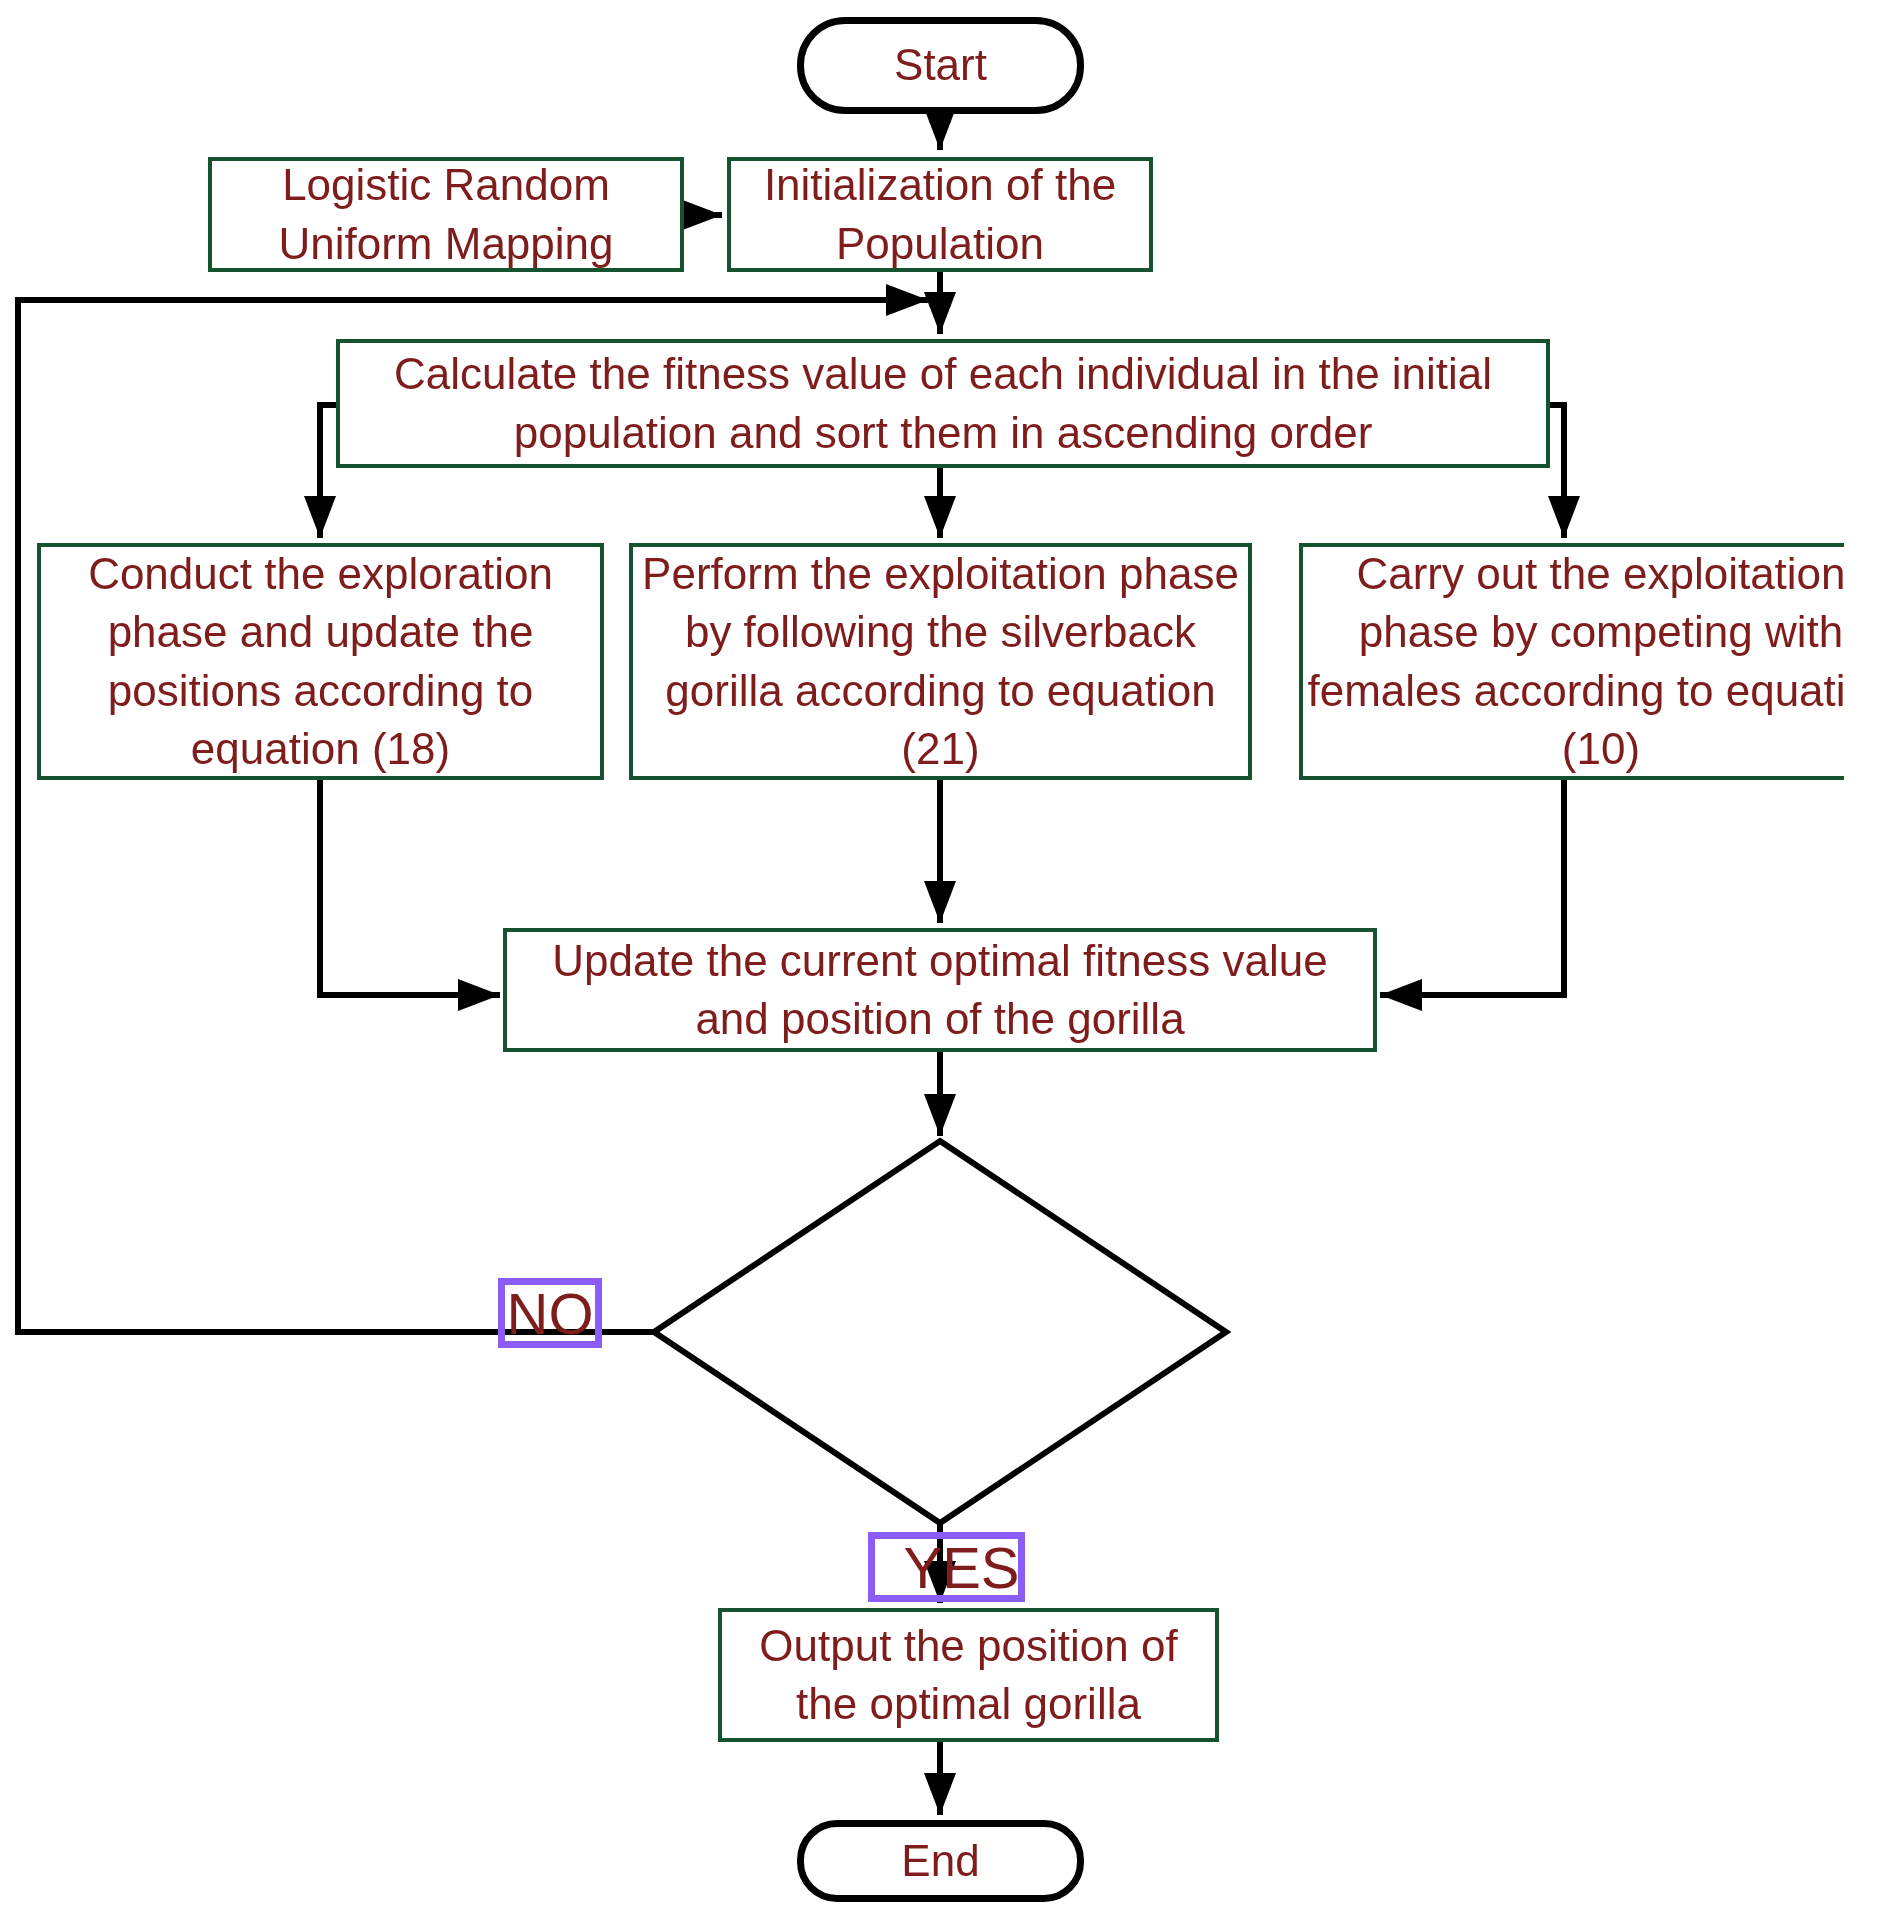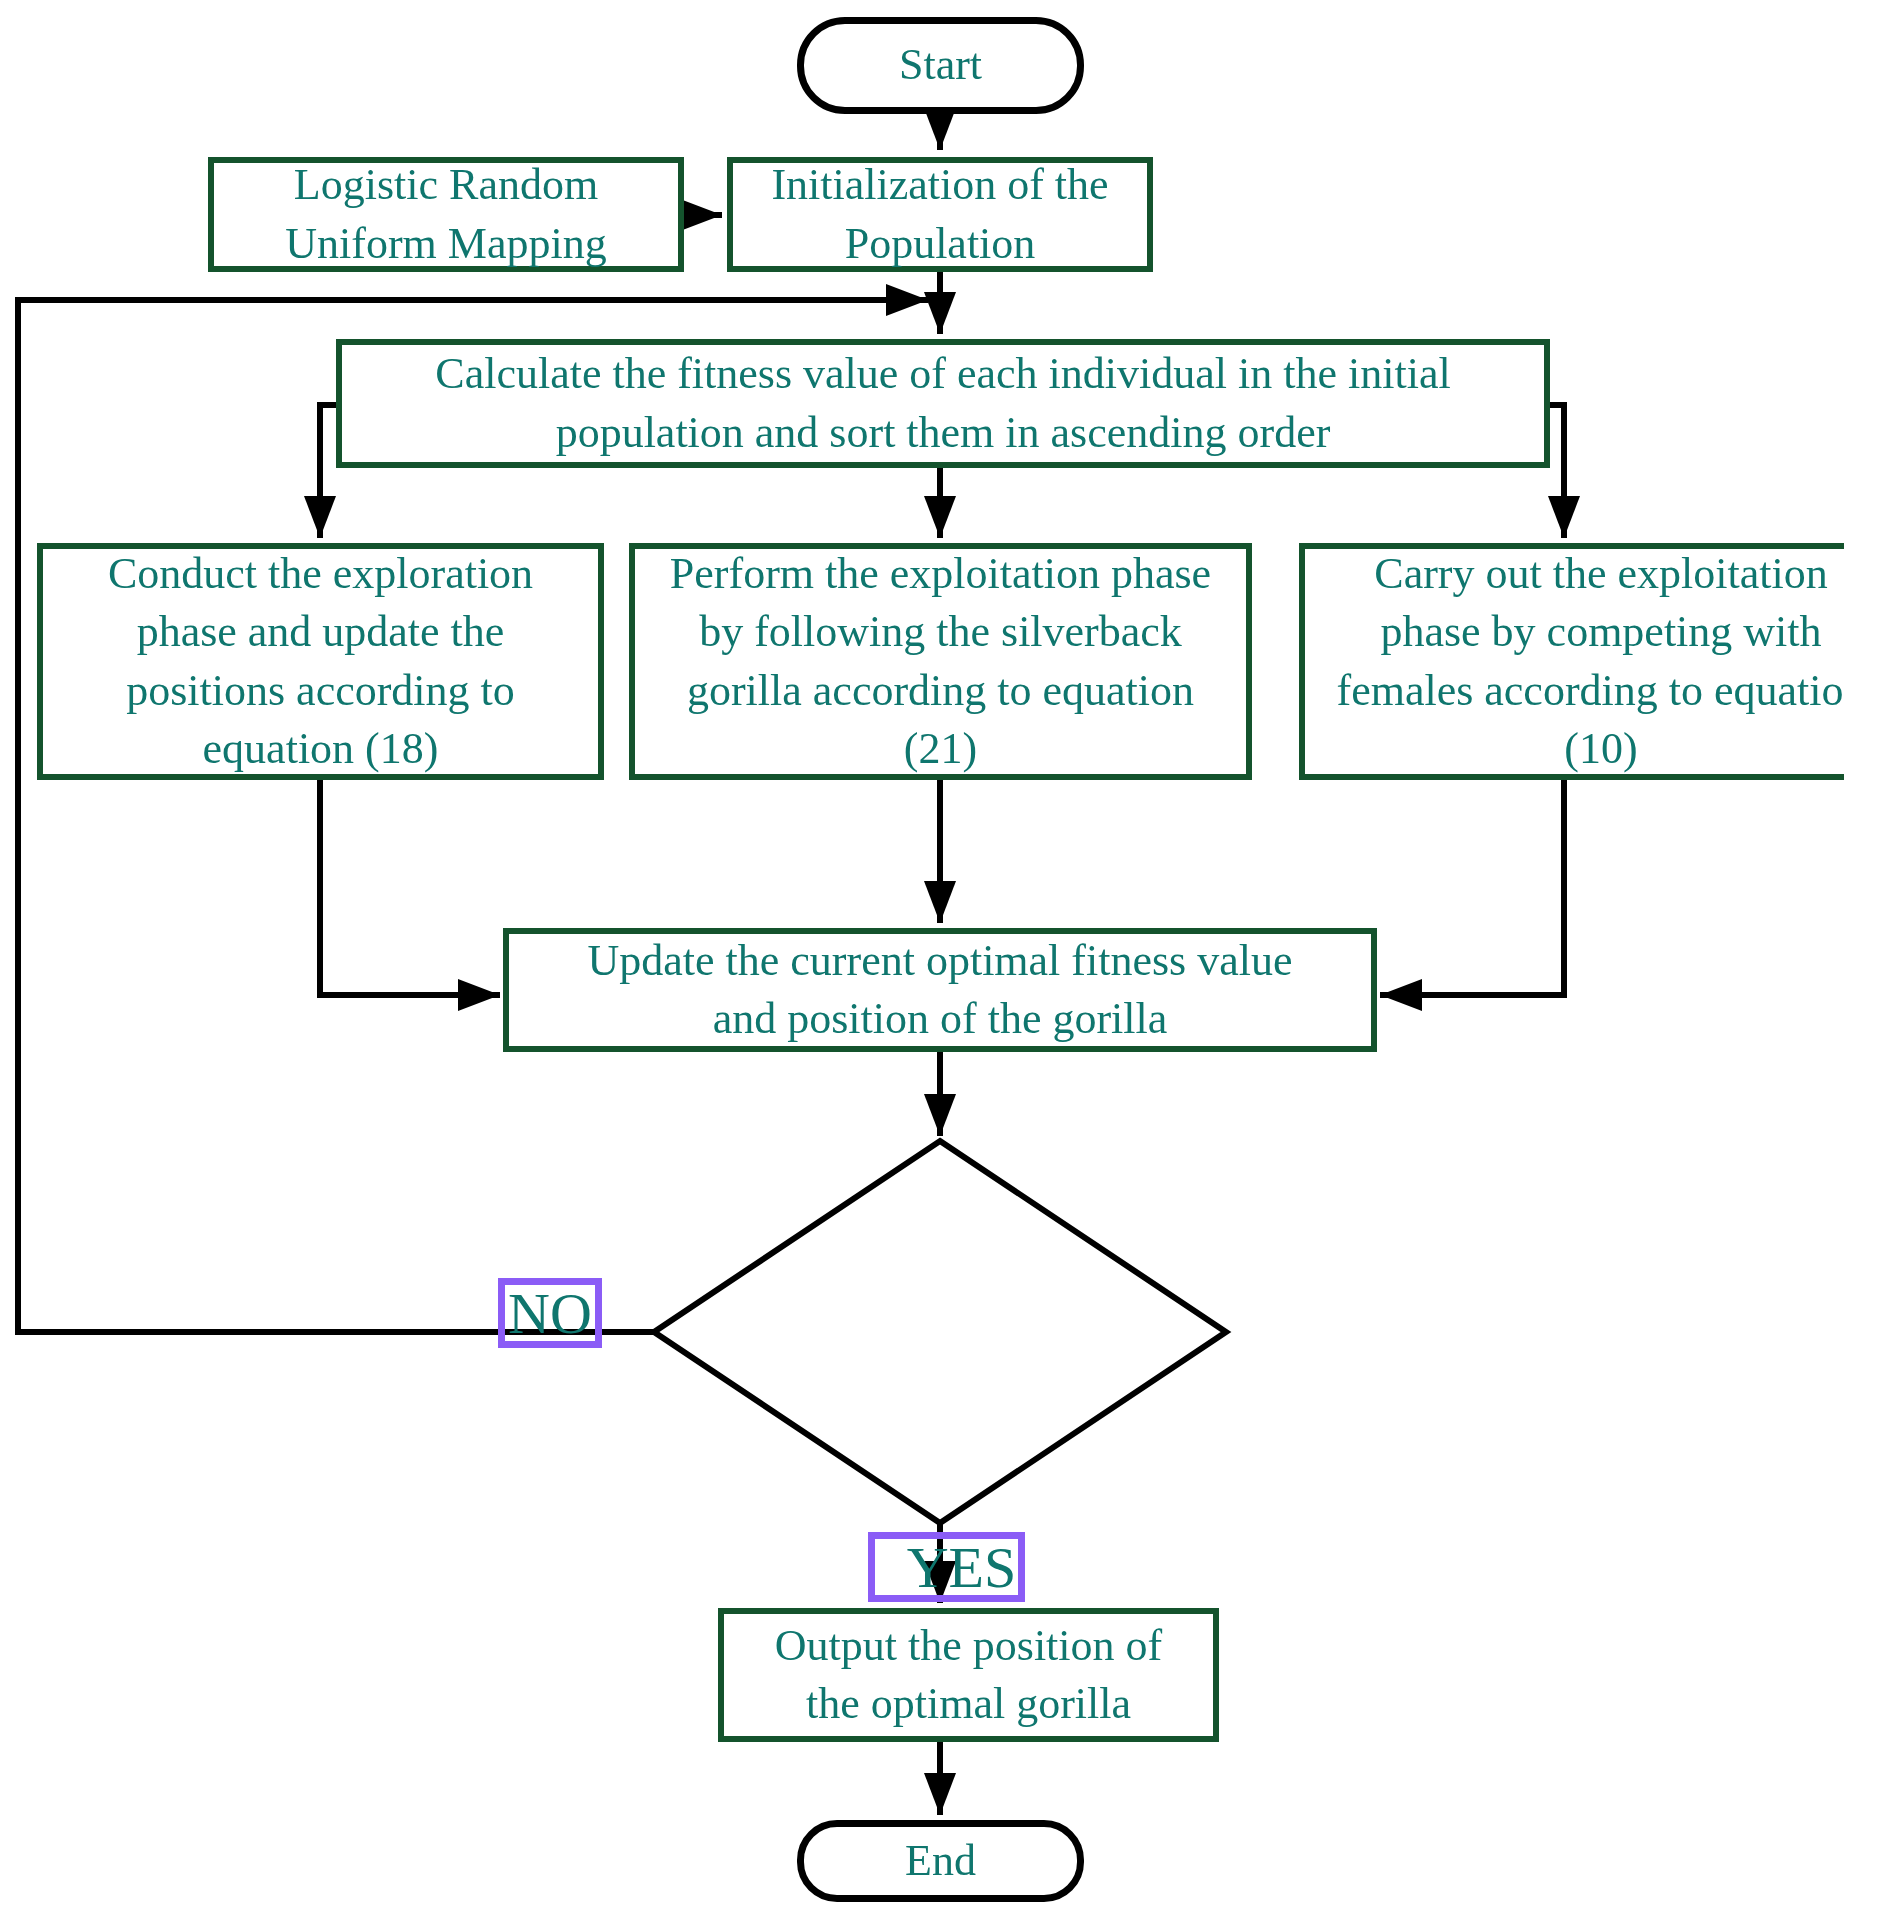--- a/index.html
+++ b/index.html
@@ -1,34 +1,34 @@
 <!DOCTYPE html>
 <html><head>
 <meta charset="utf-8">
 <style>
   html,body{margin:0;padding:0;background:#ffffff;}
   .canvas{
     position:relative;
     width:1844px;height:1920px;
     background:#ffffff;
-    font-family:Liberation Serif, serif;
-    color:#0f766e;
+    font-family:Liberation Sans, sans-serif;
+    color:#7f1d1d;
     overflow:hidden;
   }
   .wires{position:absolute;left:0;top:0;width:1888px;height:1920px;}
   .node{
     position:absolute;
     box-sizing:border-box;
     display:flex;align-items:center;justify-content:center;
     text-align:center;
     white-space:pre-line;
     font-size:44px;line-height:1.32;
     background:#ffffff;
   }
-  .rect{border:6px solid #14532d;}
+  .rect{border:4px solid #14532d;}
   .stadium{border:7px solid #000;border-radius:48px;}
   .plain{background:transparent;}
   .edge-label{
     position:absolute;
     box-sizing:border-box;
     display:flex;align-items:center;justify-content:center;
     border:7px solid #8b5cf6;
     background:transparent;
     font-size:58px;
   }

